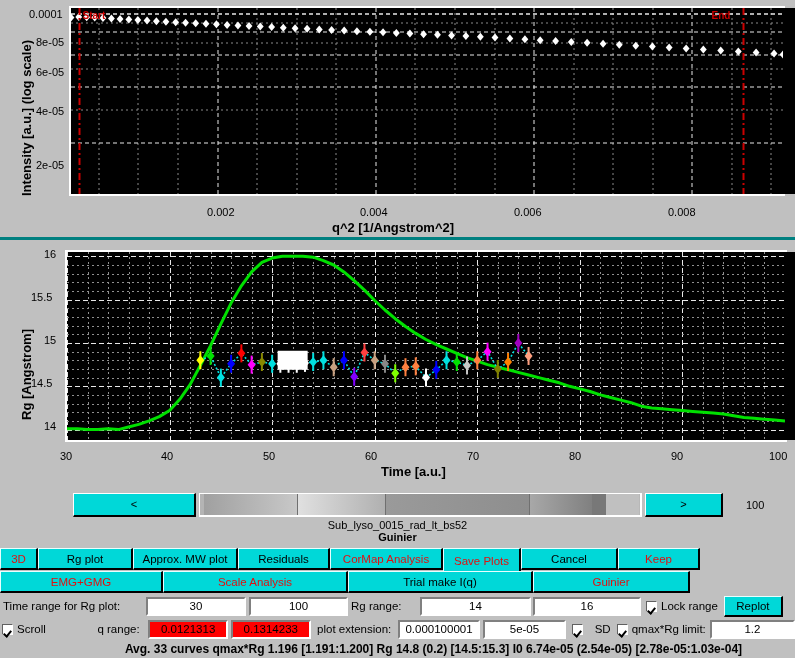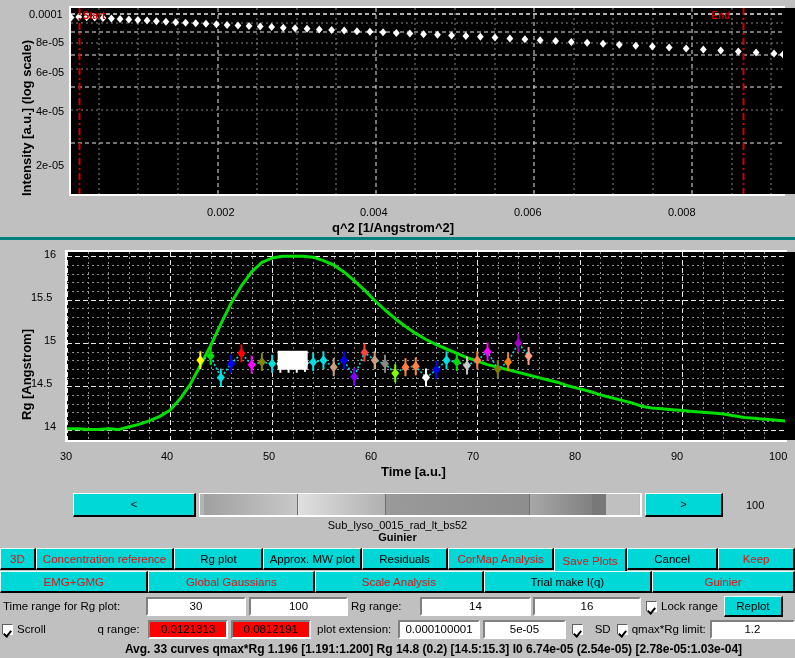--- a/index.html
+++ b/index.html
@@ -400,33 +400,31 @@
     <div class="btn-cyan scrollbtn" style="left:645px;width:78px;">&gt;</div>
 
     <div class="scrollnum" style="left:746px;top:6px;">100</div>
   </div>
 
   <div class="caption" style="left:0;top:519px;">Sub_lyso_0015_rad_lt_bs52</div>
   <div class="caption2" style="left:0;top:531px;">Guinier</div>
 
   <div class="barrow" id="toolbar1" style="top:548px;height:22px;">
       <div class="tbtn red" style="width: 38px; height: 22px;">3D</div>
-      <div class="tbtn red" style="width: 148px; height: 22px;">Concentration reference</div>
       <div class="tbtn" style="width: 95px; height: 22px;">Rg plot</div>
       <div class="tbtn" style="width: 105px; height: 22px;">Approx. MW plot</div>
       <div class="tbtn" style="width: 92px; height: 22px;">Residuals</div>
       <div class="tbtn red" style="width: 113px; height: 22px;">CorMap Analysis</div>
       <div class="tbtn red" style="width: 78px; height: 26px;">Save Plots</div>
       <div class="tbtn" style="width: 97px; height: 22px;">Cancel</div>
       <div class="tbtn red" style="width: 82px; height: 22px;">Keep</div>
     </div>
 
   <div class="barrow" id="toolbar2" style="top:571px;height:34px;">
       <div class="tbtn red" style="width: 163px; height: 22px;">EMG+GMG</div>
-      <div class="tbtn red" style="width: 183px; height: 22px;">Global Gaussians</div>
       <div class="tbtn red" style="width: 185px; height: 22px;">Scale Analysis</div>
       <div class="tbtn" style="width: 185px; height: 22px;">Trial make I(q)</div>
       <div class="tbtn red" style="width: 157px; height: 22px;">Guinier</div>
     </div>
 
   <div class="formrow" style="top:595px;height:22px;">
     <div class="flabel" style="width:140px;">Time range for Rg plot:</div>
     <div class="fin" style="width:100px;">30</div>
     <div class="fin" style="width:99px;margin-left:3px;">100</div>
     <div class="flabel" style="width:66px;text-align:left;">Rg range:</div>
@@ -439,21 +437,21 @@
     <div class="replot" style="width:59px;margin-left:6px;">Replot</div>
   </div>
 
   <div class="formrow" style="top:618px;height:22px;">
     <div style="display:flex;align-items:center;gap:4px;padding-left:2px;">
       <span class="chk on"></span>
       <span class="flabel" style="padding:0;">Scroll</span>
     </div>
     <div class="flabel" style="width:58px;text-align:center;padding-left:46px;">q range:</div>
     <div class="fin red" style="width:86px;">0.0121313</div>
-    <div class="fin red" style="width:86px;margin-left:3px;">0.0812191</div>
+    <div class="fin red" style="width:86px;margin-left:3px;">0.1314233</div>
     <div class="flabel" style="width:88px;text-align:center;">plot extension:</div>
     <div class="fin" style="width:89px;">0.000100001</div>
     <div class="fin" style="width:89px;margin-left:3px;">5e-05</div>
     <div style="display:flex;align-items:center;gap:12px;margin-left:6px;">
       <span class="chk on"></span>
       <span class="flabel" style="padding:0;">SD</span>
     </div>
     <div style="display:flex;align-items:center;gap:4px;margin-left:6px;">
       <span class="chk on"></span>
       <span class="flabel" style="padding:0;">qmax*Rg limit:</span>

